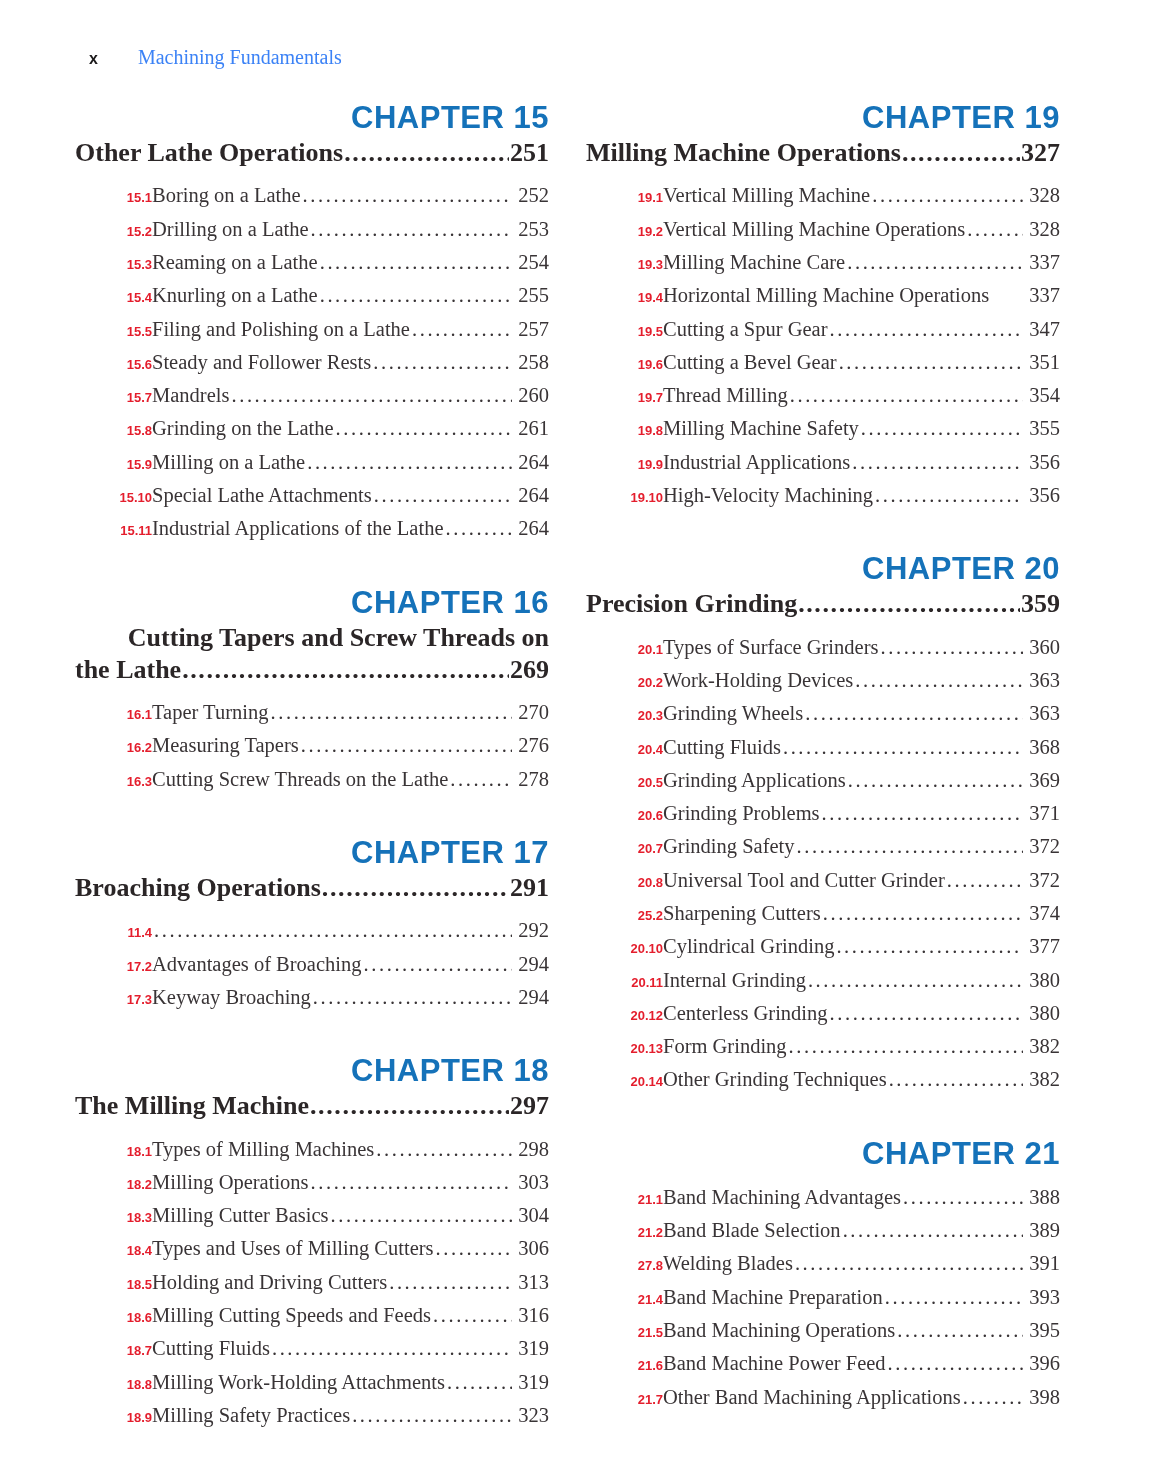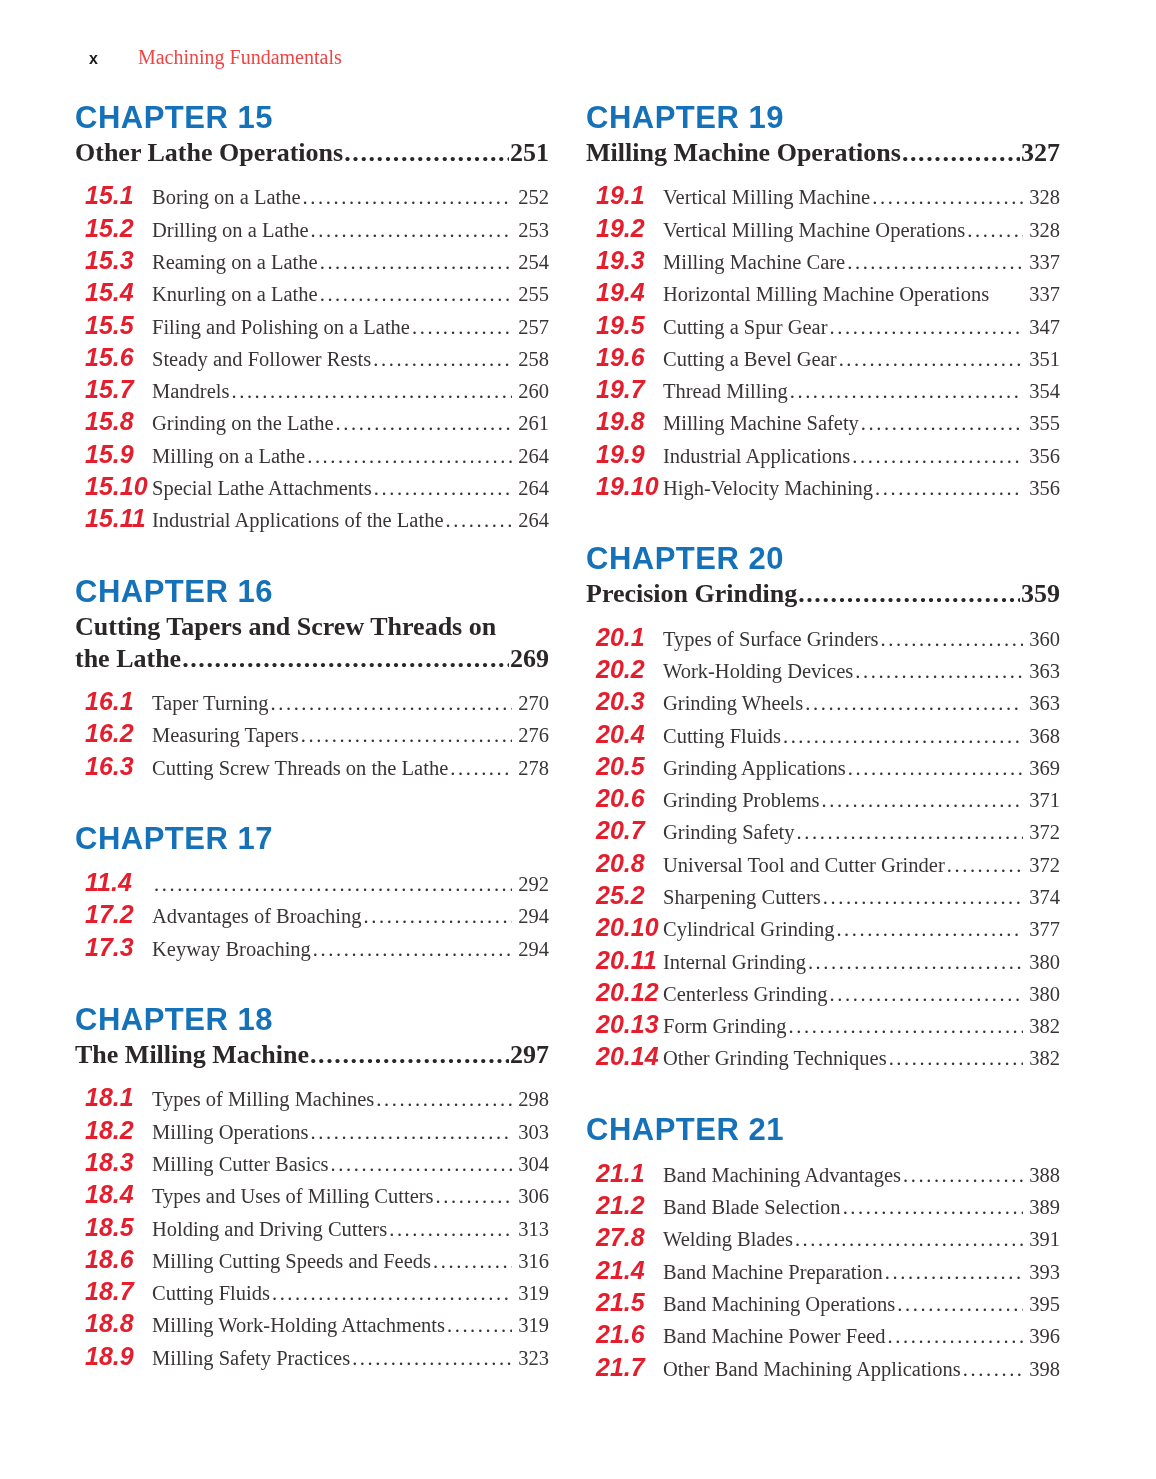--- a/index.html
+++ b/index.html
@@ -30,31 +30,32 @@
   .folio {
     font-family: "Liberation Sans", sans-serif;
     font-weight: bold;
     font-size: 16px;
     margin-left: 14px;
     color: #1c1a1b;
   }
   .book-title {
     font-size: 20px;
     margin-left: 40px;
-    color: #ef4444;
+    color: #3b82f6;
   }
   
   .columns {
     display: flex;
     gap: 37px;
     margin-top: 32px;
   }
   .toc-column {
     flex: 1 1 0;
     min-width: 0;
+    text-align: right;
   }
   .chapter + .chapter {
     margin-top: 39px;
   }
   .ch-heading {
     margin: 0;
     font-family: "Liberation Sans", sans-serif;
     font-weight: bold;
     font-size: 31px;
     line-height: 1.1;
@@ -78,26 +79,25 @@
     display: flex;
     align-items: baseline;
     font-size: 20.5px;
     line-height: 30.3px;
     color: #39؜3436;
     color: #393436;
   }
   .num {
     font-family: "Liberation Sans", sans-serif;
     font-weight: bold;
-    font-size: 25px;
+    font-size: 13px;
     color: var(--number-red, #e41e2d);
     flex: 0 0 67px;
     padding-left: 10px;
     box-sizing: content-box;
-    font-style: italic;
   }
   .txt { white-space: nowrap; }
   .leader {
     flex: 1 1 auto;
     overflow: hidden;
     white-space: nowrap;
     margin: 0 2px;
     min-width: 6px;
   }
   .leader::after {
@@ -225,20 +225,27 @@
             <div class="entry">
               <span class="num">16.3</span>
               <span class="txt">Cutting Screw Threads on the Lathe</span>
               <span class="leader"></span>
               <span class="pg">278</span>
             </div>
           </div>
         </section>
         <section class="chapter">
           <h2 class="ch-heading">CHAPTER 17</h2>
+          <div class="ch-title">
+            <div class="ch-title-line ch-title-last">
+              <span class="txt">Broaching Operations </span>
+              <span class="leader"></span>
+              <span class="pg">291</span>
+            </div>
+          </div>
           <div class="sections">
             <div class="entry">
               <span class="num">11.4</span>
               <span class="leader"></span>
               <span class="pg">292</span>
             </div>
             <div class="entry">
               <span class="num">17.2</span>
               <span class="txt">Advantages of Broaching</span>
               <span class="leader"></span>

